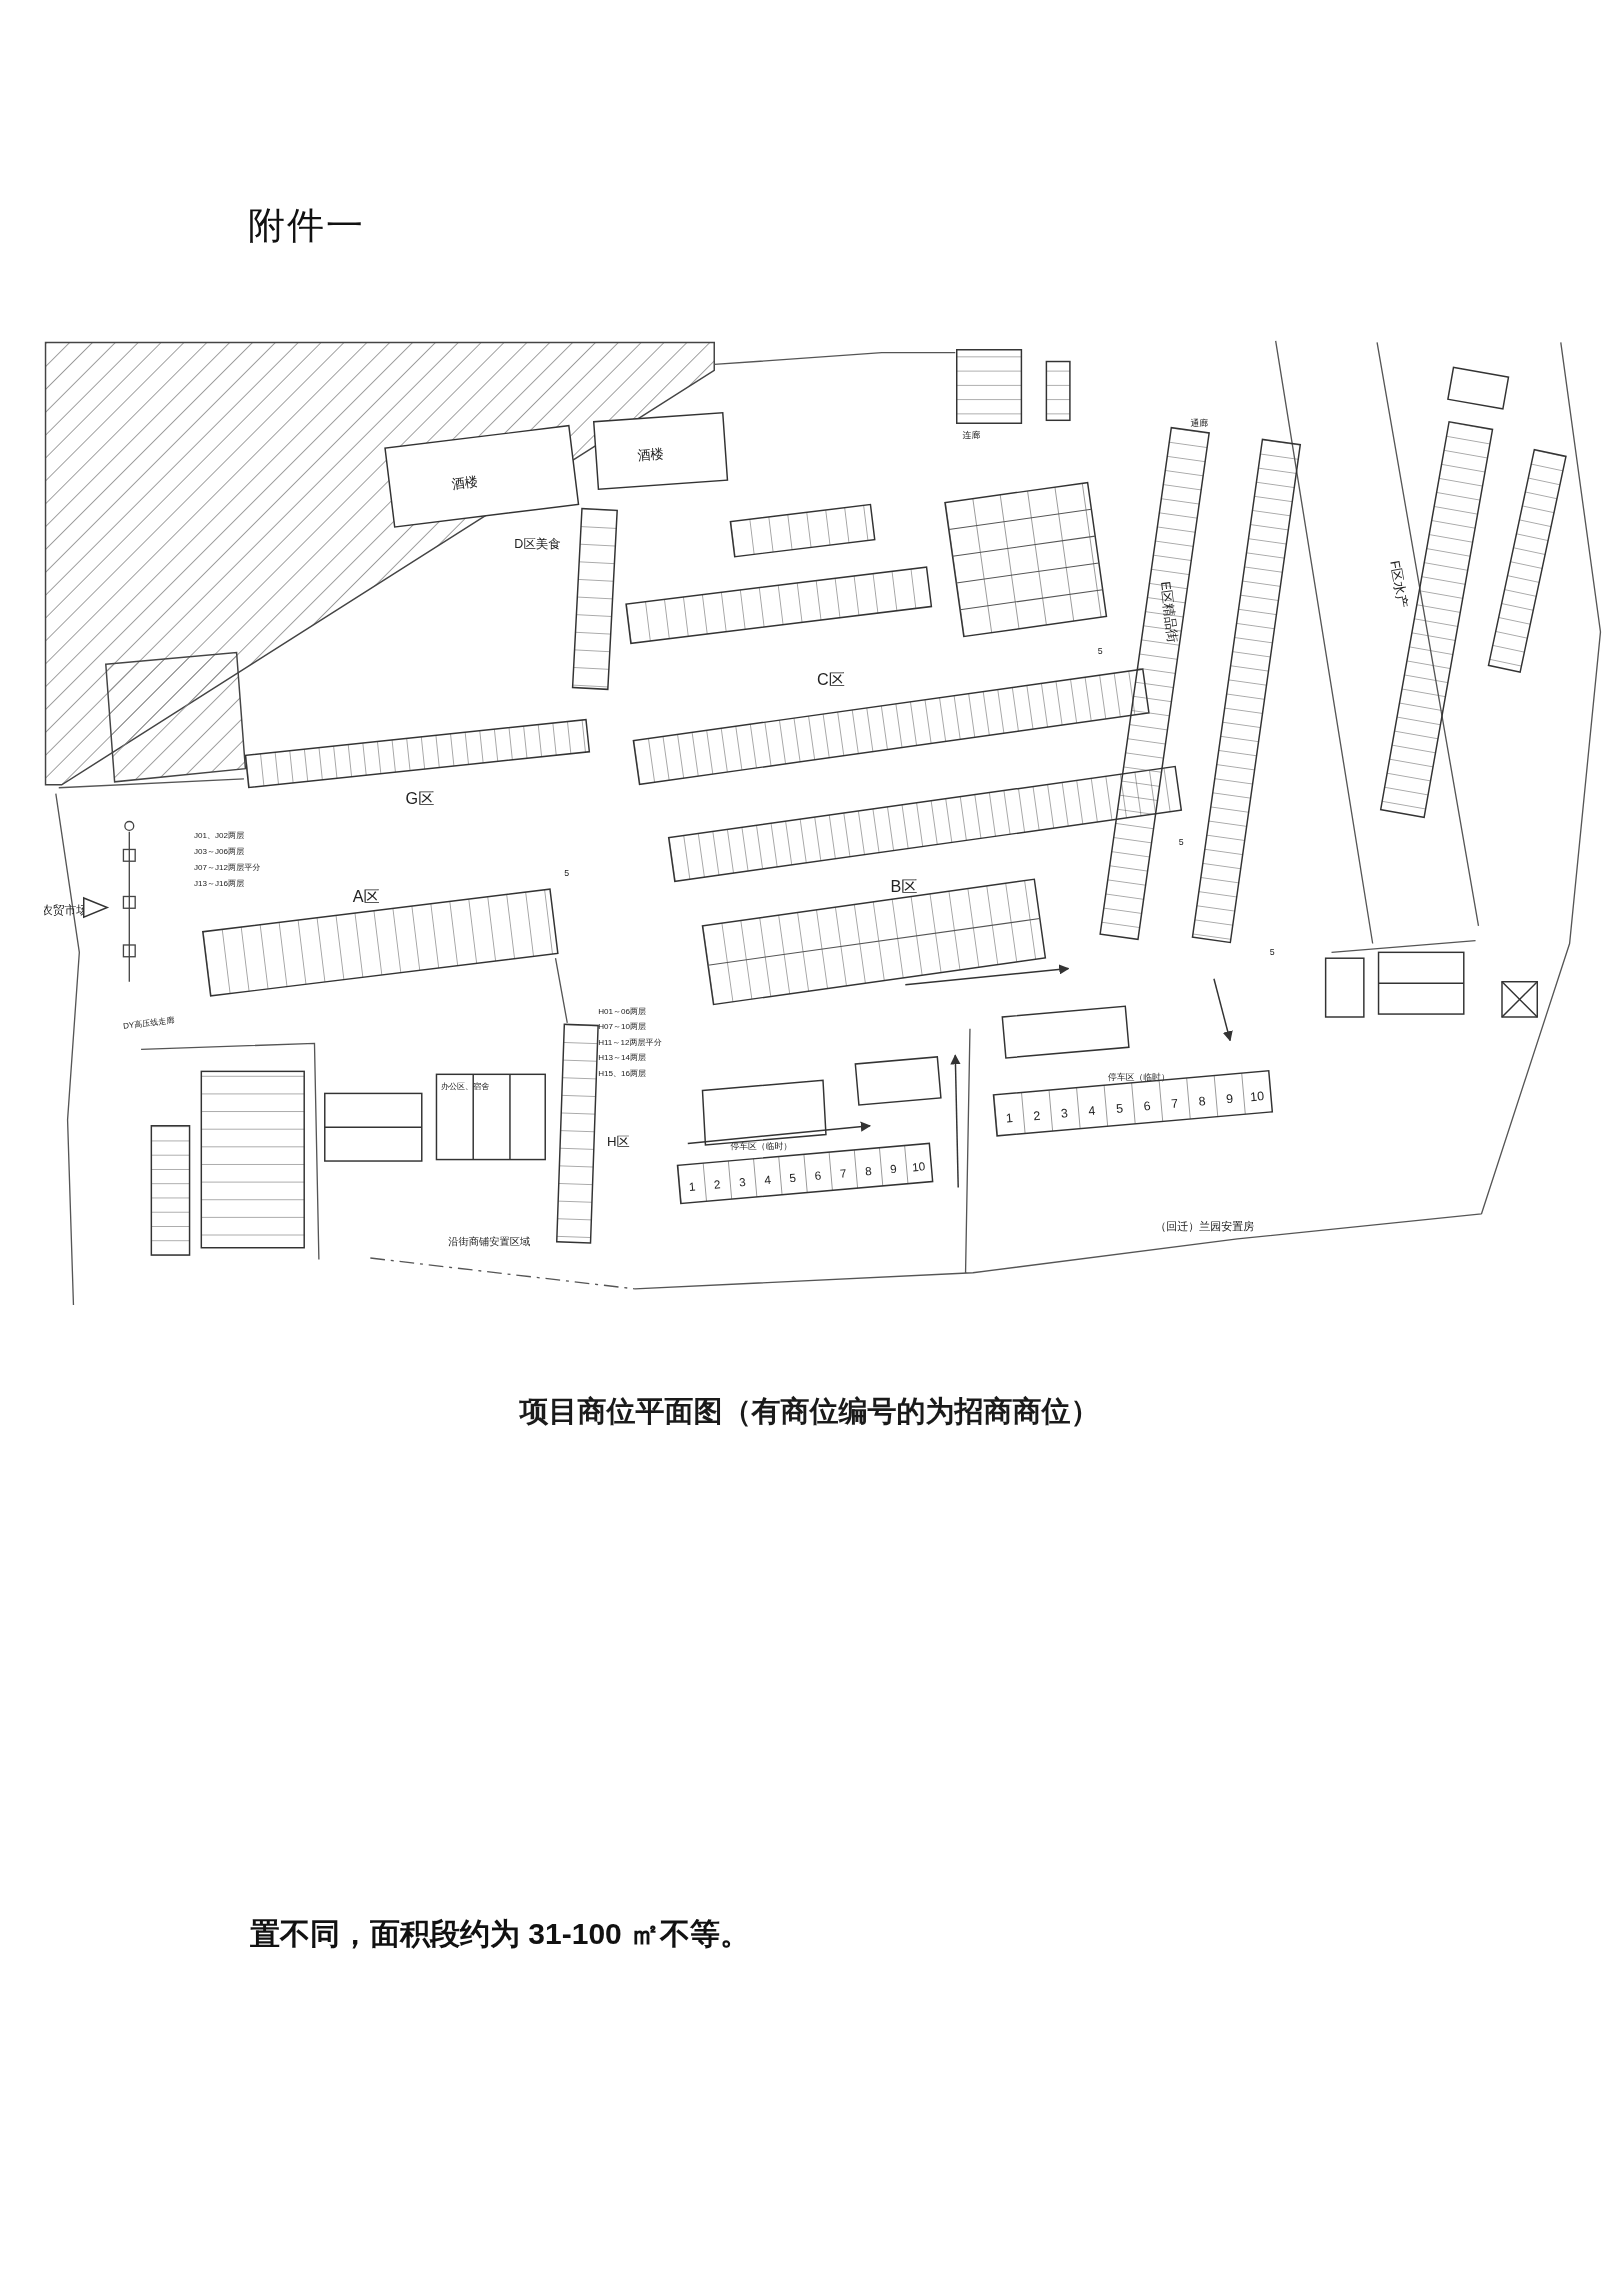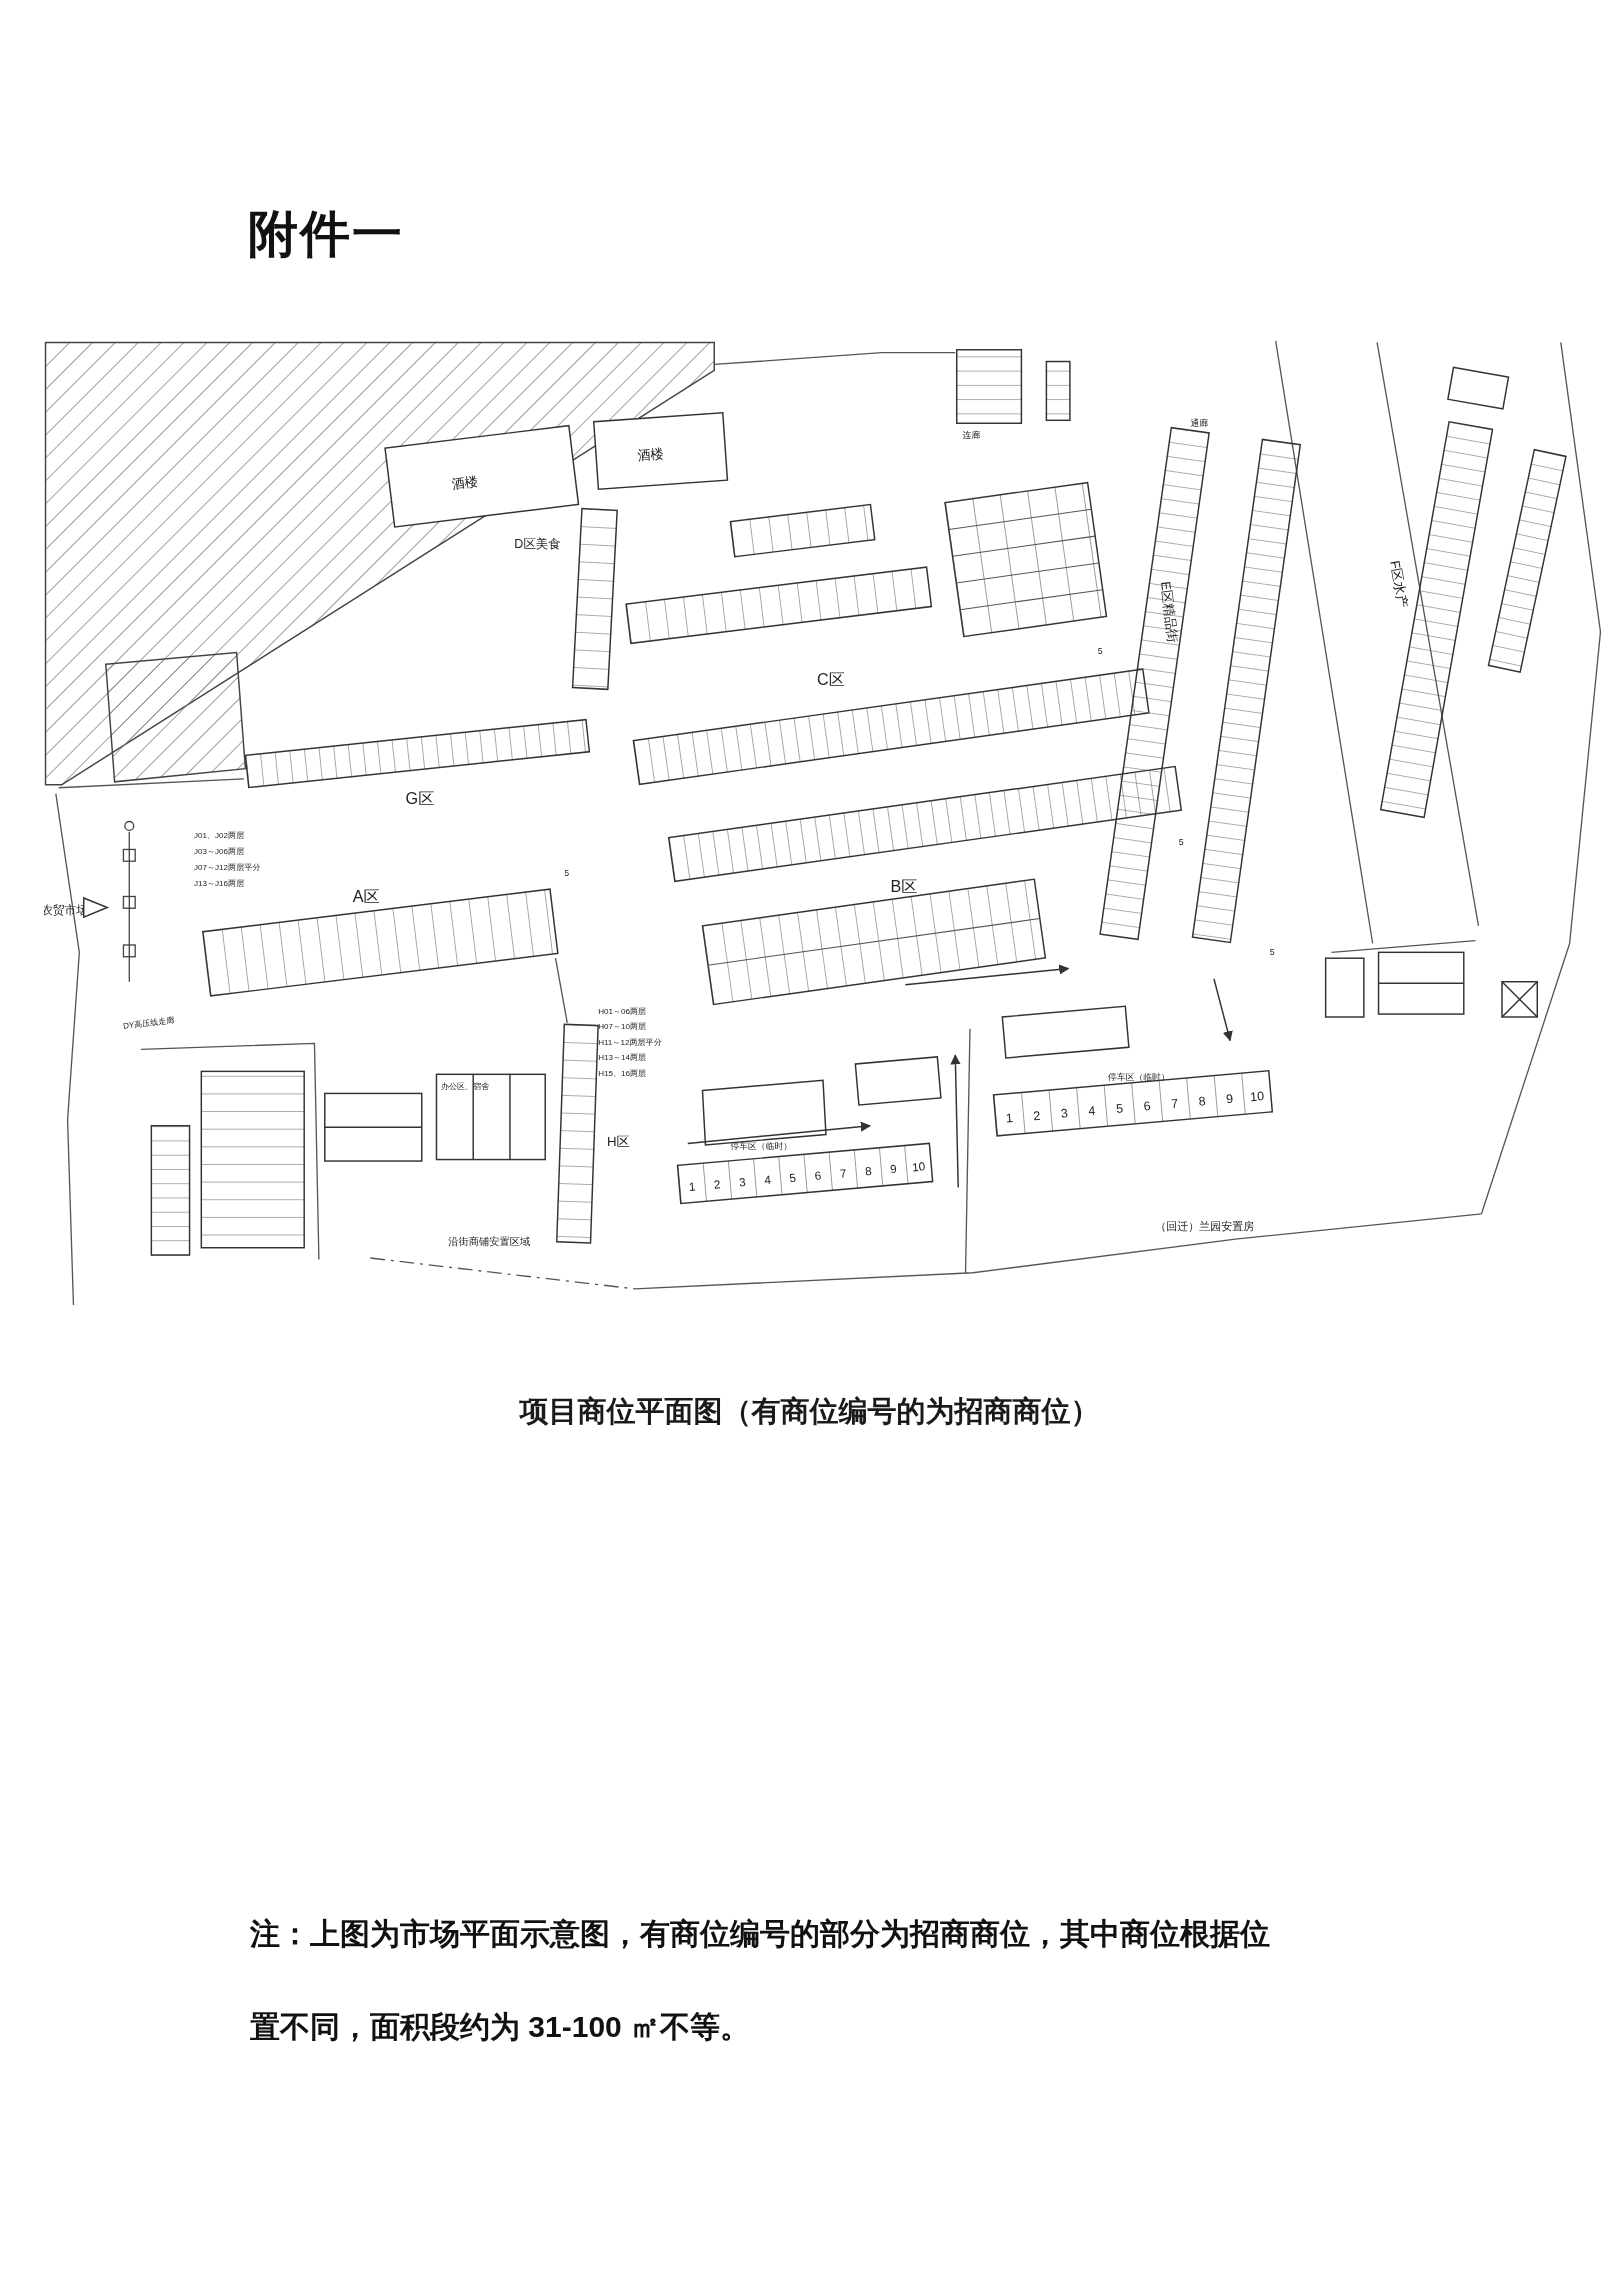--- a/index.html
+++ b/index.html
@@ -4,21 +4,21 @@
 <style>
   html,body { margin:0; padding:0; }
   body {
     width:1619px; height:2290px; position:relative;
     background:#ffffff; overflow:hidden;
     font-family:"Liberation Sans", sans-serif;
     color:#111;
   }
   .heading {
     position:absolute; left:248px; top:201px; margin:0;
-    font-size:50px; font-weight:bold; letter-spacing:2px;
+    font-size:37px; font-weight:normal; letter-spacing:2px;
   }
   .plan { position:absolute; left:44px; top:338px; width:1558px; height:970px; }
   .plan svg { display:block; }
   .caption {
     position:absolute; left:0; top:1392px; width:1619px;
     text-align:center; font-size:29px; font-weight:bold; color:#1a1a1a;
   }
   .note {
     position:absolute; left:250px; top:1887px; width:1176px;
     font-size:30px; font-weight:bold; line-height:93px; color:#111;
@@ -253,18 +253,17 @@
       <g fill="none" stroke="#333" stroke-width="1">
         <rect x="1022" y="668" width="24" height="24"></rect>
         <path d="M1022,668 L1046,692 M1046,668 L1022,692"></path>
       </g>
     </svg>
   </div>
 
   <div class="caption">项目商位平面图（有商位编号的为招商商位）</div>
 
   <div class="note">
-    <p>注：上图为市场平面示意图，有商位编号的部分为招商商位，其中商位根据位</p>
     <p>置不同，面积段约为 31-100 ㎡不等。</p>
   </div>
 
 </div>
 
 
 </body></html>

